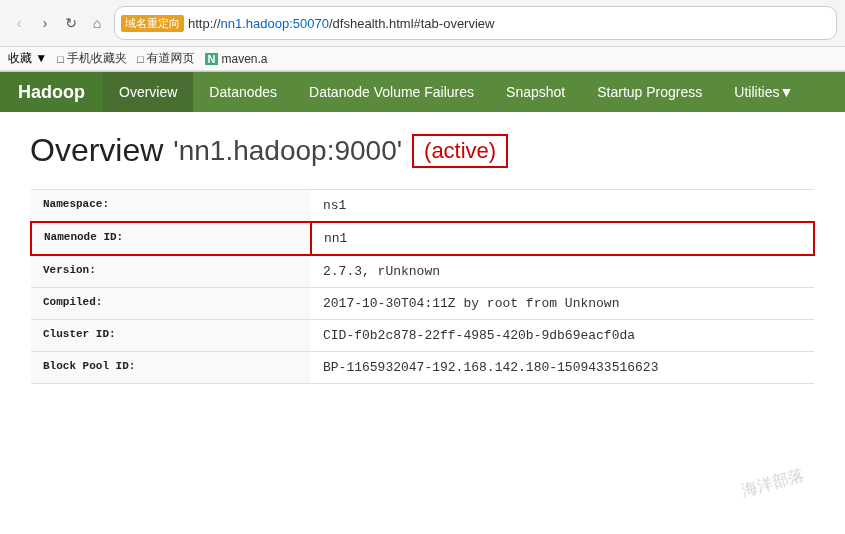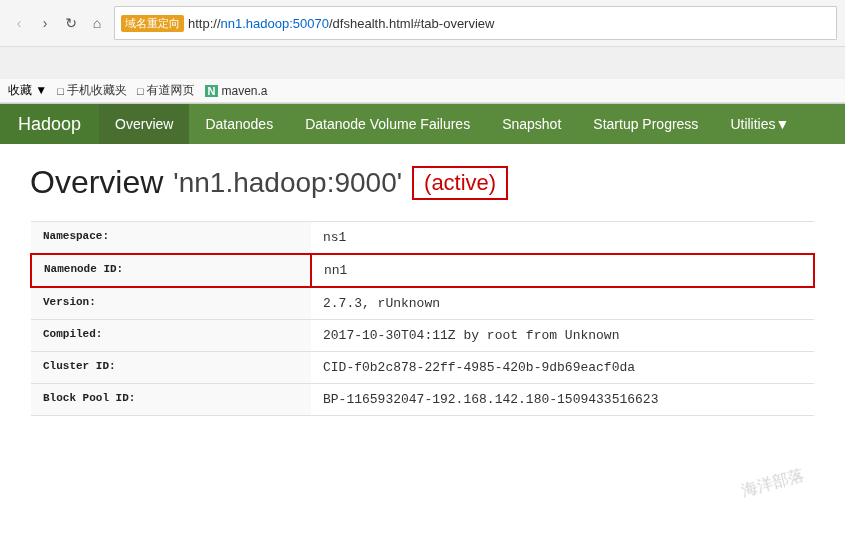--- a/index.html
+++ b/index.html
@@ -59,21 +59,21 @@
       font-size: 14px;
       border: none;
       background: none;
     }
     .address-bar-container {
       display: flex;
       align-items: center;
       flex: 1;
       background: #fff;
       border: 1px solid #ccc;
-      border-radius: 1px;
+      border-radius: 10px;
       padding: 16px 6px;
       height: 26px;
     }
     .domain-redirect-badge {
       background: #e8a020;
       color: white;
       font-size: 11px;
       padding: 1px 4px;
       border-radius: 2px;
       margin-right: 4px;
@@ -88,21 +88,20 @@
       color: #0066cc;
     }
     .bookmarks-bar {
       display: flex;
       align-items: center;
       padding: 3px 8px;
       gap: 10px;
       font-size: 12px;
       background: #f9f9f9;
       border-bottom: 1px solid #e0e0e0;
-      margin-top: 32px;
     }
     .bookmark-item {
       display: flex;
       align-items: center;
       gap: 3px;
       cursor: pointer;
       color: #333;
       font-size: 12px;
     }
     .bookmark-item .bk-icon {
@@ -113,21 +112,21 @@
     .hadoop-nav {
       background: #5a8a3c;
       display: flex;
       align-items: stretch;
       padding: 0;
     }
     .hadoop-brand {
       background: #4a7a30;
       color: white;
       font-size: 18px;
-      font-weight: normal;
+      font-weight: bold;
       padding: 0 18px;
       display: flex;
       align-items: center;
     }
     .nav-item {
       color: white;
       padding: 0 16px;
       font-size: 14px;
       cursor: pointer;
       display: flex;

